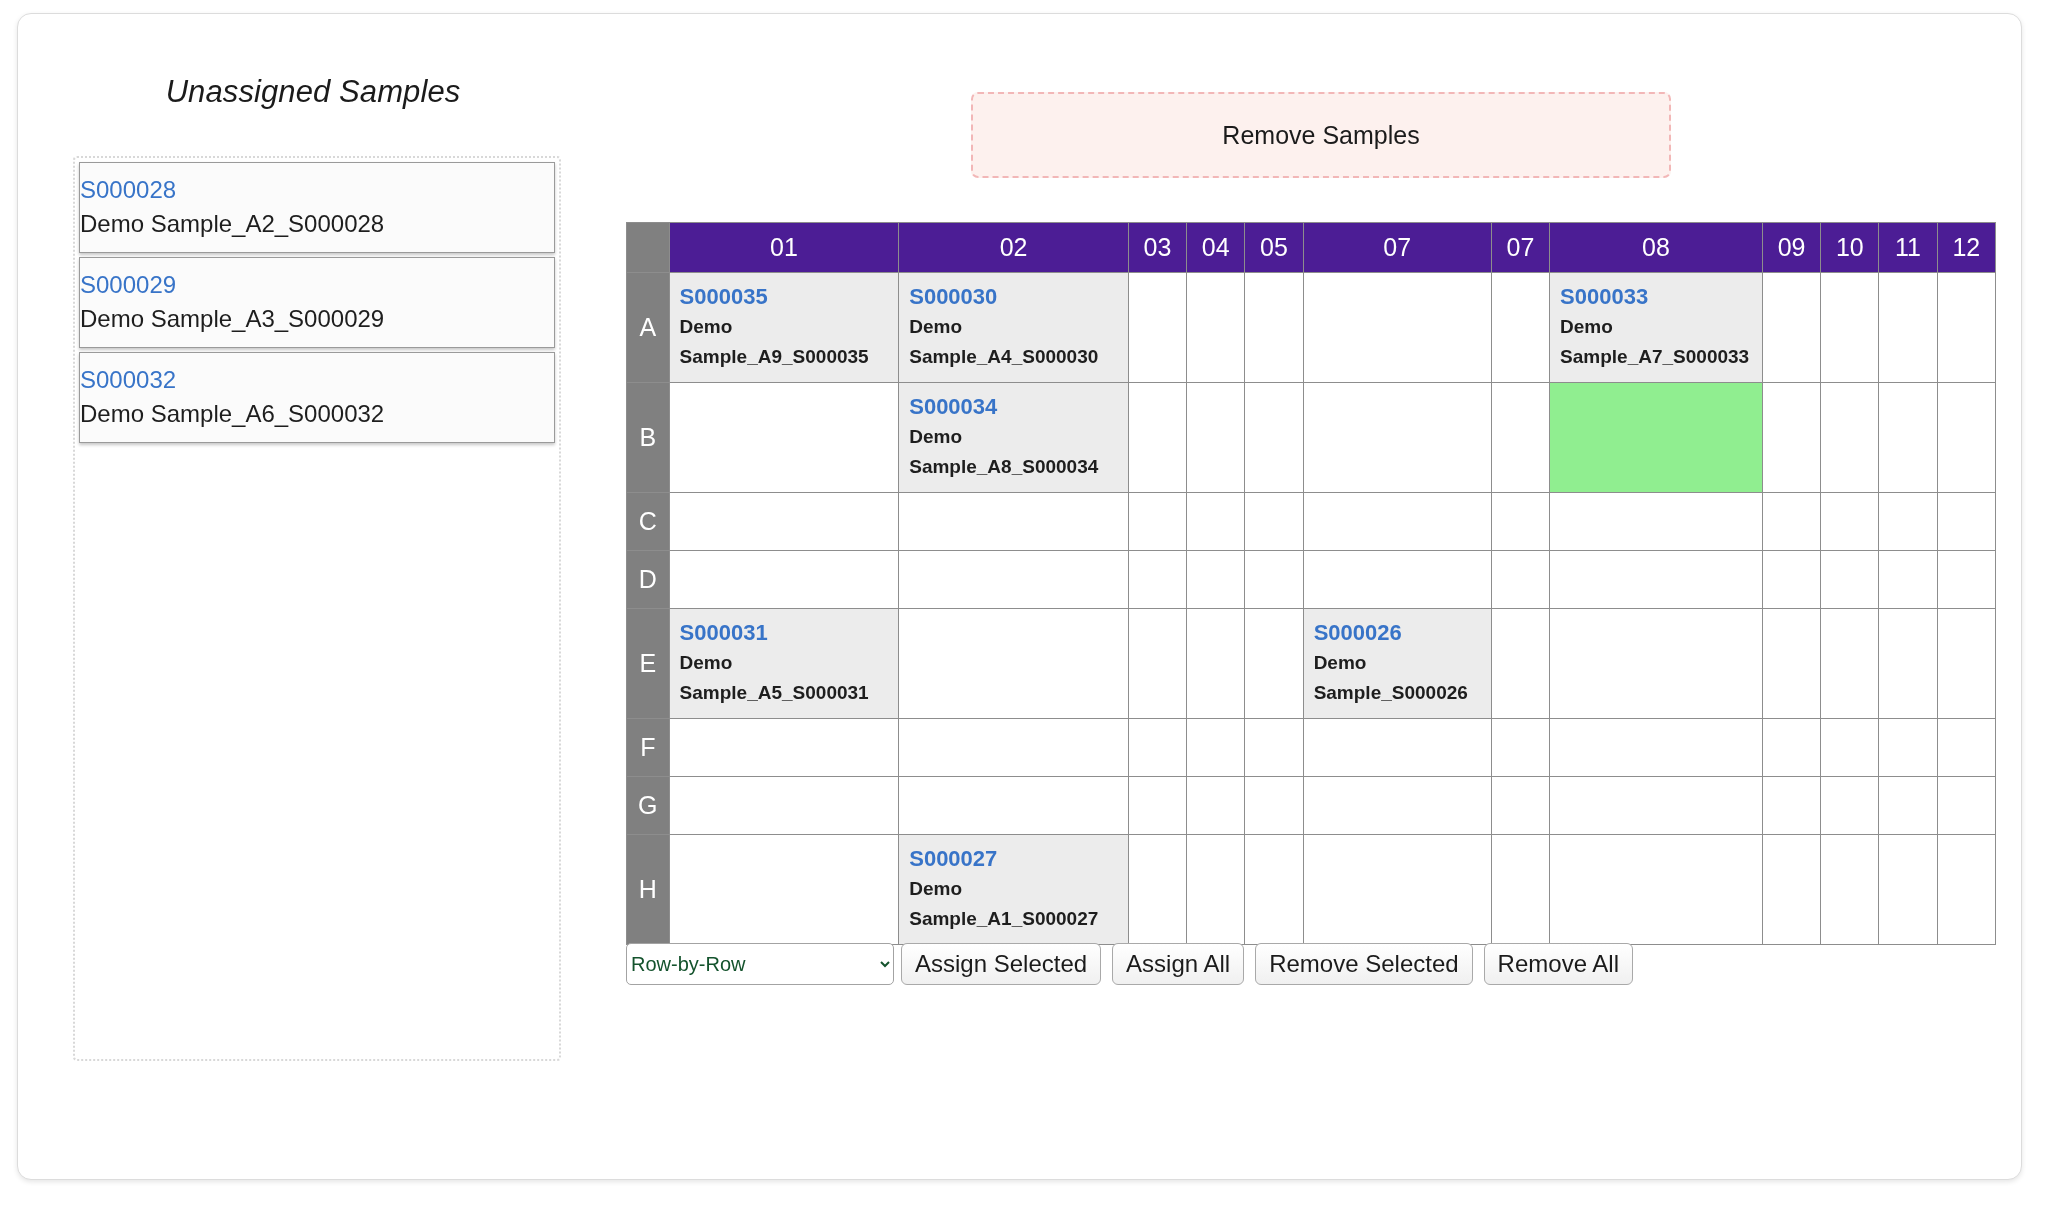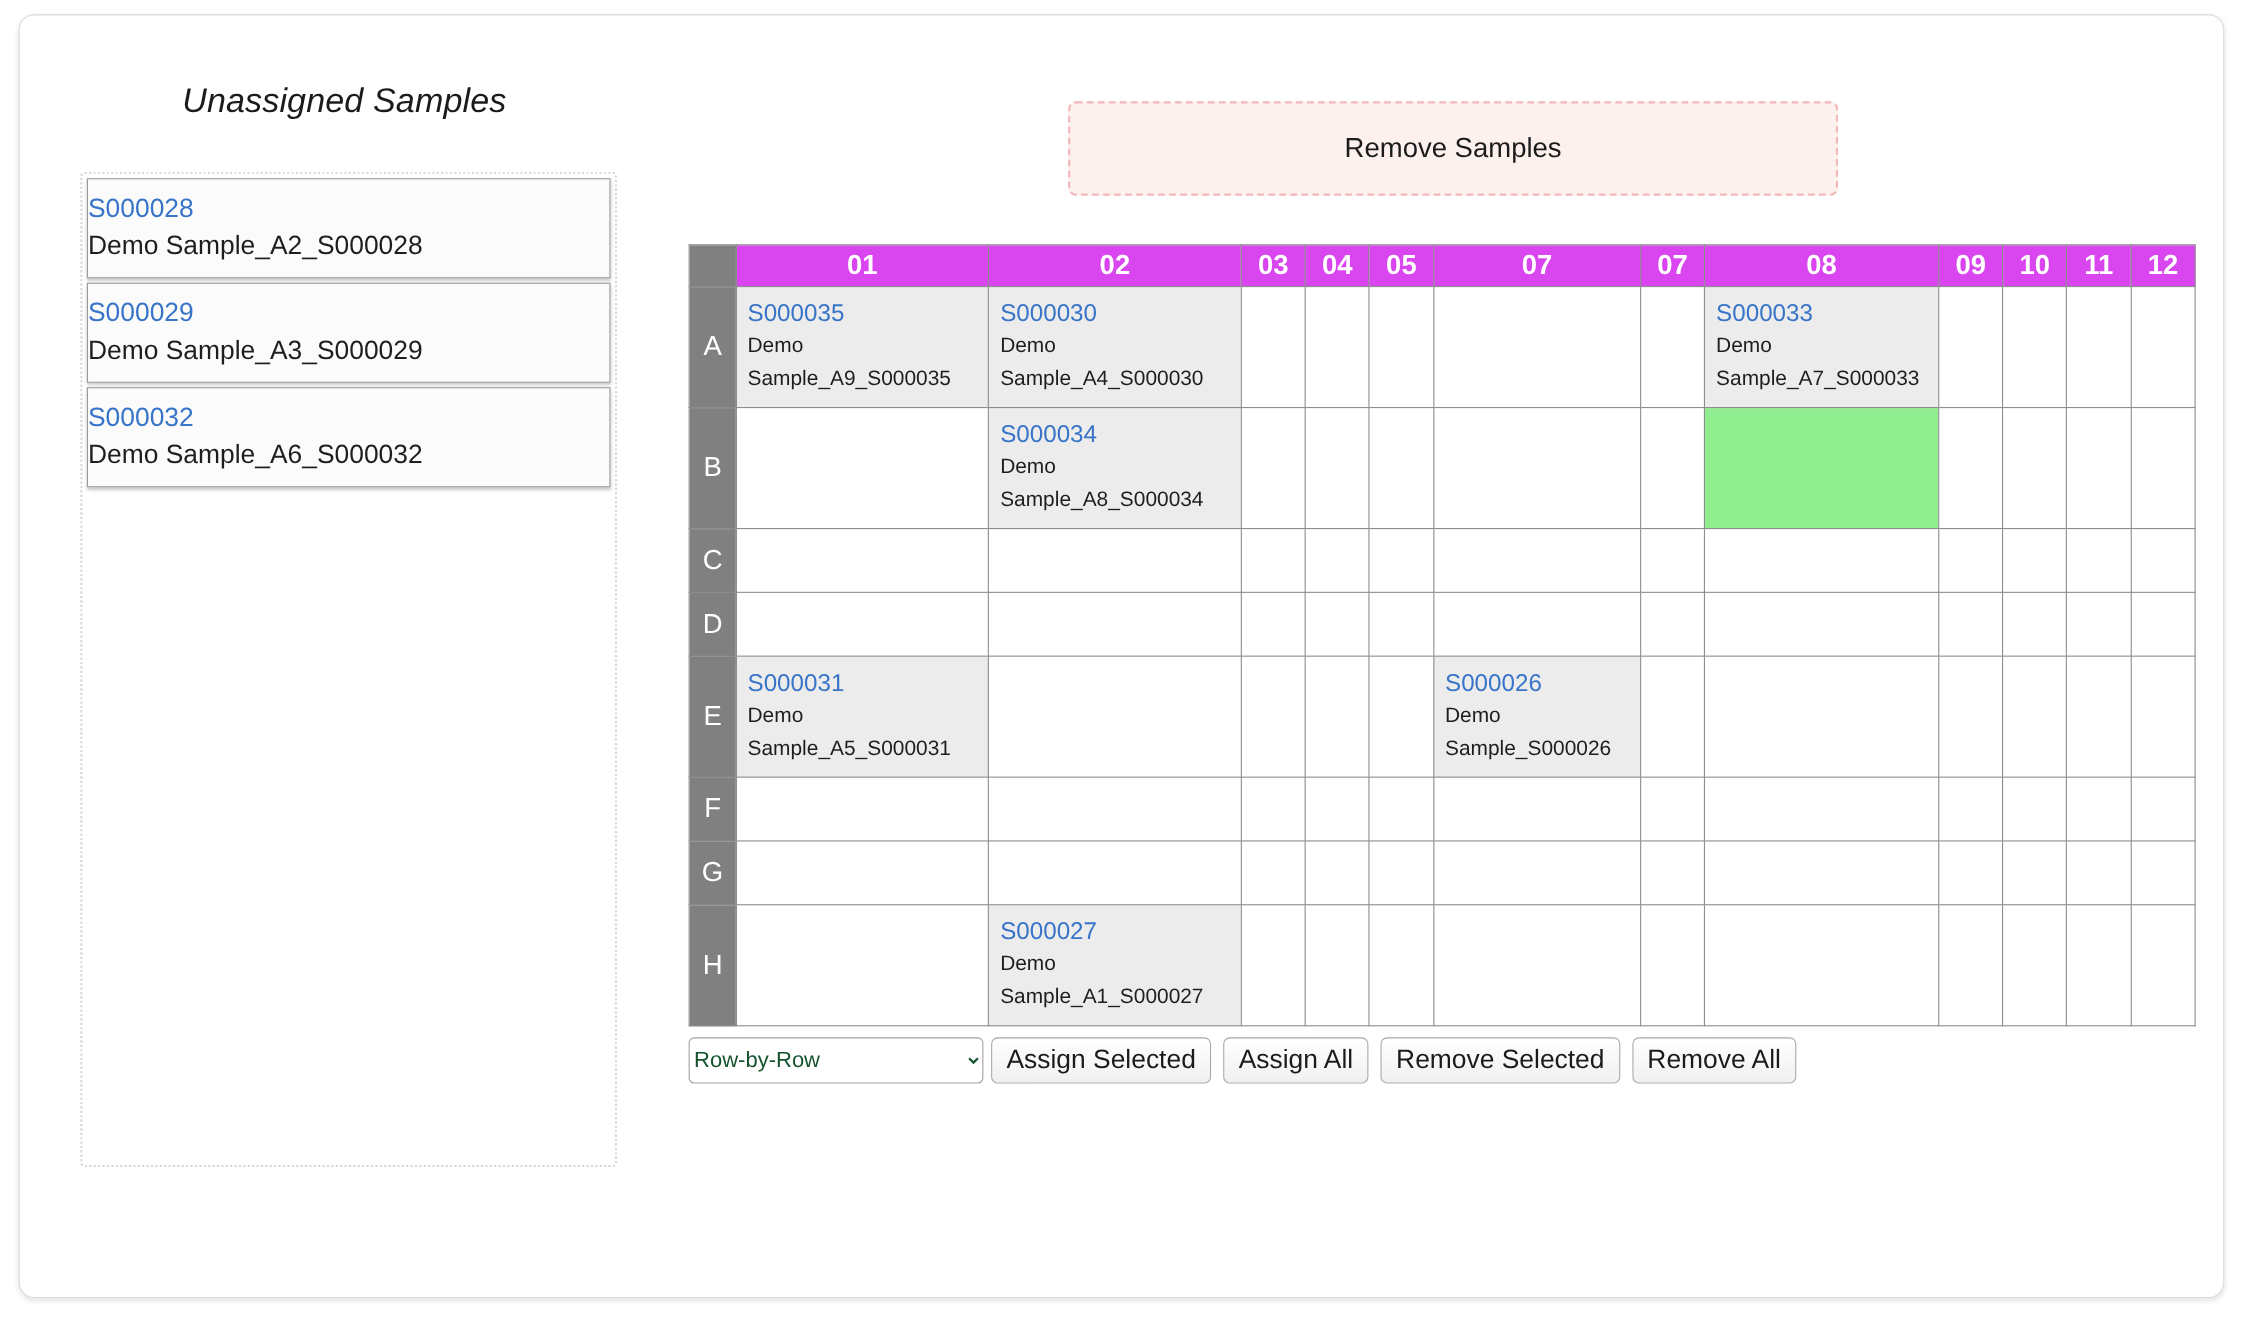--- a/index.html
+++ b/index.html
@@ -113,25 +113,25 @@
     border: 1px solid #8d8d8d;
     box-sizing: border-box;
     padding: 0;
   }
   th.corner {
     width: 38px;
     background: #808080;
     border-color: #ffffff;
   }
   th.colhead {
-    background: #d946ef;
+    background: #4c1d95;
     color: #ffffff;
     font-size: 25px;
-    font-weight: 700;
-    height: 38px;
+    font-weight: 400;
+    height: 50px;
     text-align: center;
     border-color: #ffffff;
   }
   td.rowhead {
     background: #808080;
     color: #ffffff;
     font-size: 25px;
     font-weight: 400;
     text-align: center;
     vertical-align: middle;
@@ -157,21 +157,21 @@
     display: block;
     white-space: nowrap;
   }
   .well-name {
     color: #1e1e1e;
     font-size: 19px;
     line-height: 30px;
     display: block;
     word-break: break-word;
   }
-  tr.tall td.well { height: 104px; }
+  tr.tall td.well { height: 104px; font-weight: bold; }
   tr.short td.well { height: 58px; }
 
   
   .toolbar {
     position: absolute;
     left: 608px;
     top: 929px;
     display: flex;
     align-items: center;
     gap: 7px;

